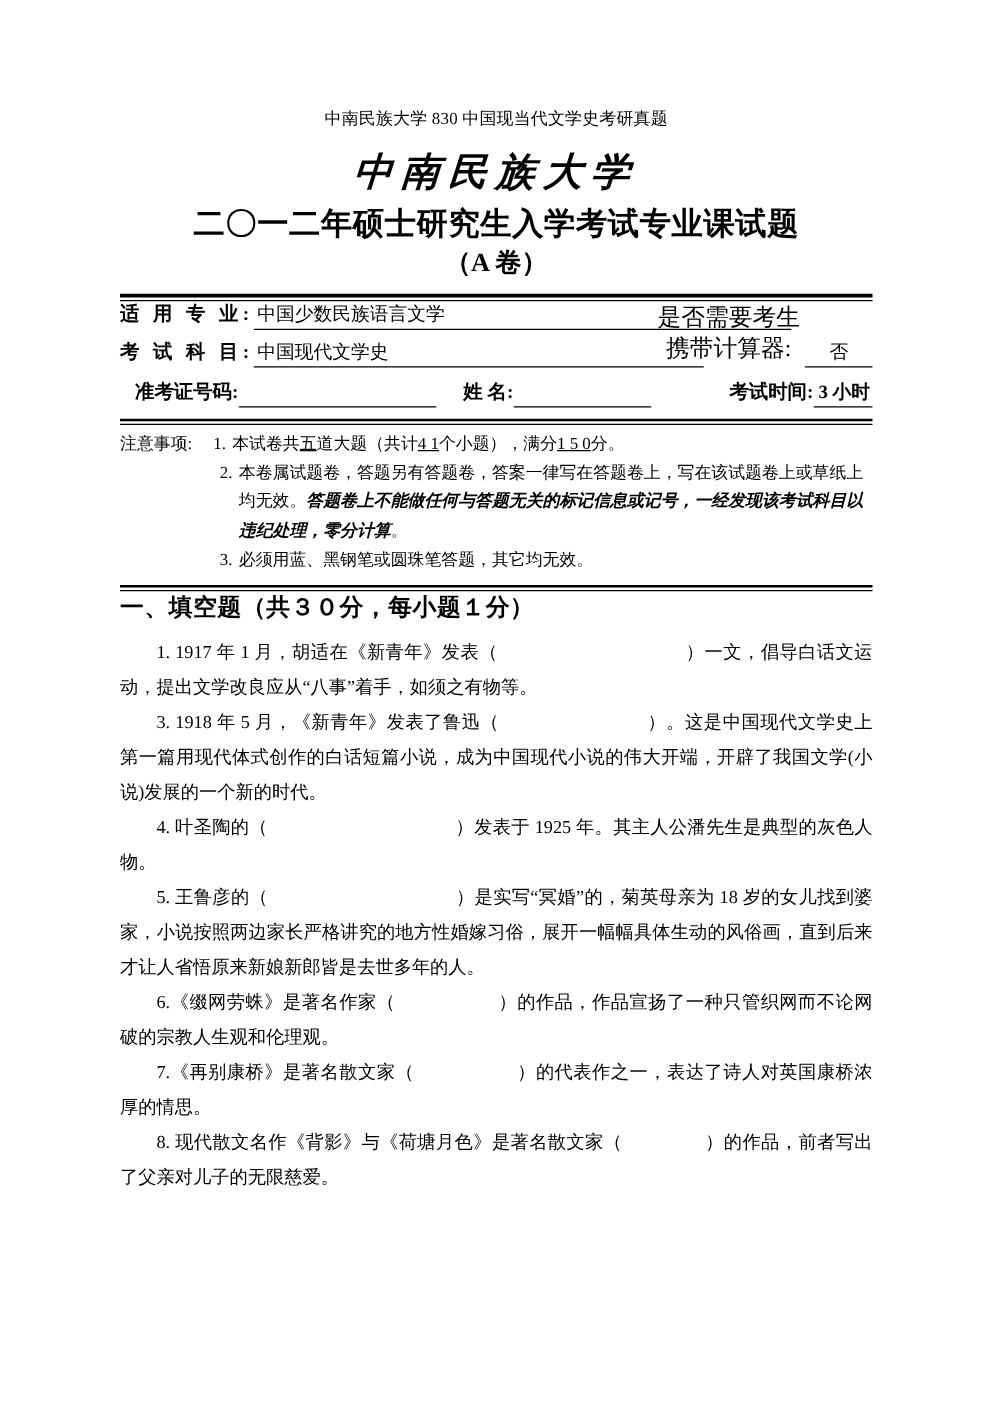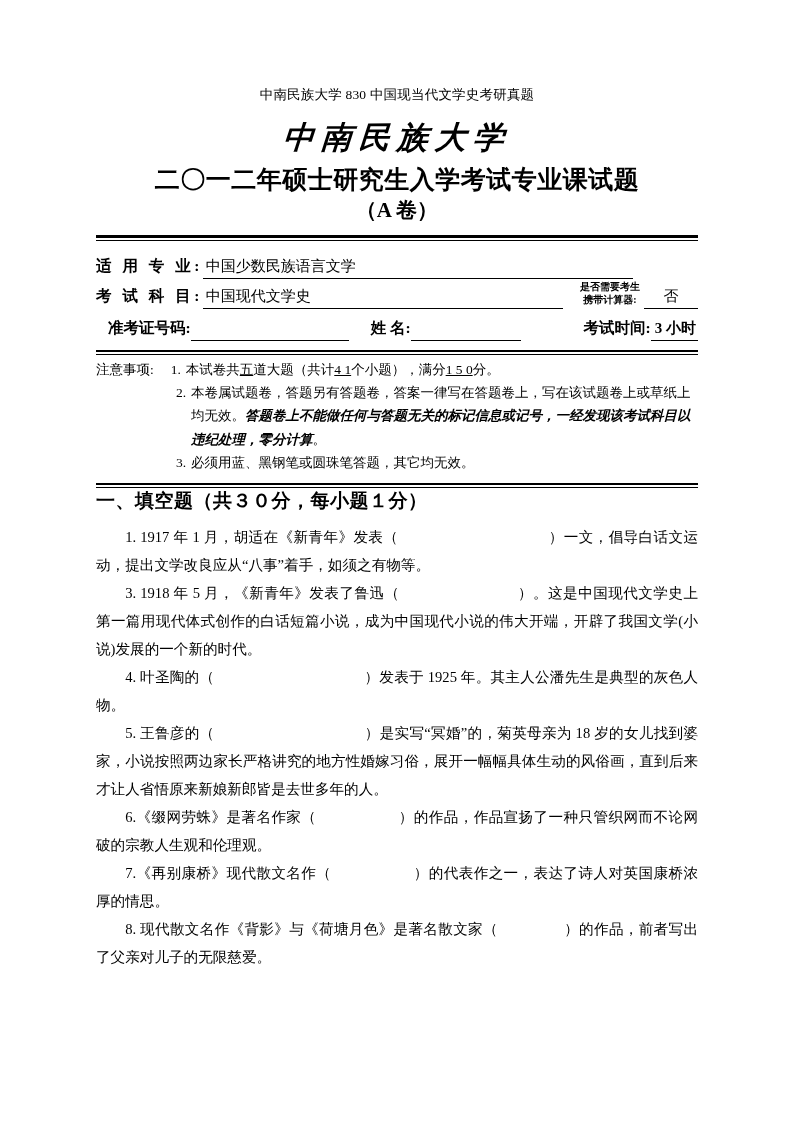--- a/index.html
+++ b/index.html
@@ -75,21 +75,20 @@
   }
   .rule-double.thin-pair {
     border-top: 2px solid #000;
     border-bottom: 1px solid #000;
     height: 5px;
     margin-top: 9px;
   }
 
   
   .form-block {
-    margin-top: 15px;
     font-size: 15px;
   }
   .form-row {
     display: flex;
     align-items: flex-end;
     position: relative;
   }
   .field-label {
     font-weight: bold;
     font-size: 15.5px;
@@ -113,22 +112,22 @@
   .row1 .field-underline { width: 430px; flex: none; }
 
   .calc-box {
     position: absolute;
     right: 0;
     bottom: 0;
     display: flex;
     align-items: flex-end;
   }
   .calc-label {
-    font-weight: bold;
-    font-size: 10px;
+    font-weight: normal;
+    font-size: 19px;
     line-height: 1.28;
     text-align: center;
     white-space: nowrap;
     padding-bottom: 2px;
   }
   .calc-value {
     border-bottom: 1.3px solid #000;
     width: 54px;
     text-align: center;
     font-size: 15px;
@@ -280,20 +279,20 @@
 
 
       <p class="q"><span>3.</span> <span>1918 年 5 月，《新青年》发表了鲁迅（</span><span class="gap-lg"></span><span>）。这是中国现代文学史上第一篇用现代体式创作的白话短篇小说，成为中国现代小说的伟大开端，开辟了我国文学(小说)发展的一个新的时代。</span></p>
 
       <p class="q"><span>4.</span> <span>叶圣陶的（</span><span class="gap-xl"></span><span>）发表于 1925 年。其主人公潘先生是典型的灰色人物。</span></p>
 
       <p class="q"><span>5.</span> <span>王鲁彦的（</span><span class="gap-xl"></span><span>）是实写“冥婚”的，菊英母亲为 18 岁的女儿找到婆家，小说按照两边家长严格讲究的地方性婚嫁习俗，展开一幅幅具体生动的风俗画，直到后来才让人省悟原来新娘新郎皆是去世多年的人。</span></p>
 
       <p class="q"><span>6.</span><span>《缀网劳蛛》是著名作家（</span><span class="gap-md"></span><span>）的作品，作品宣扬了一种只管织网而不论网破的宗教人生观和伦理观。</span></p>
 
-      <p class="q"><span>7.</span><span>《再别康桥》现代散文名作（</span><span class="gap-md"></span><span>）的代表作之一，表达了诗人对英国康桥浓厚的情思。</span></p>
+      <p class="q"><span>7.</span><span>《再别康桥》是著名散文家（</span><span class="gap-md"></span><span>）的代表作之一，表达了诗人对英国康桥浓厚的情思。</span></p>
 
       <p class="q"><span>8.</span> <span>现代散文名作《背影》与《荷塘月色》是著名散文家（</span><span class="gap-sm"></span><span>）的作品，前者写出了父亲对儿子的无限慈爱。</span></p>
 
     </div>
 
   </div>
 </div>
 
 </body></html>

